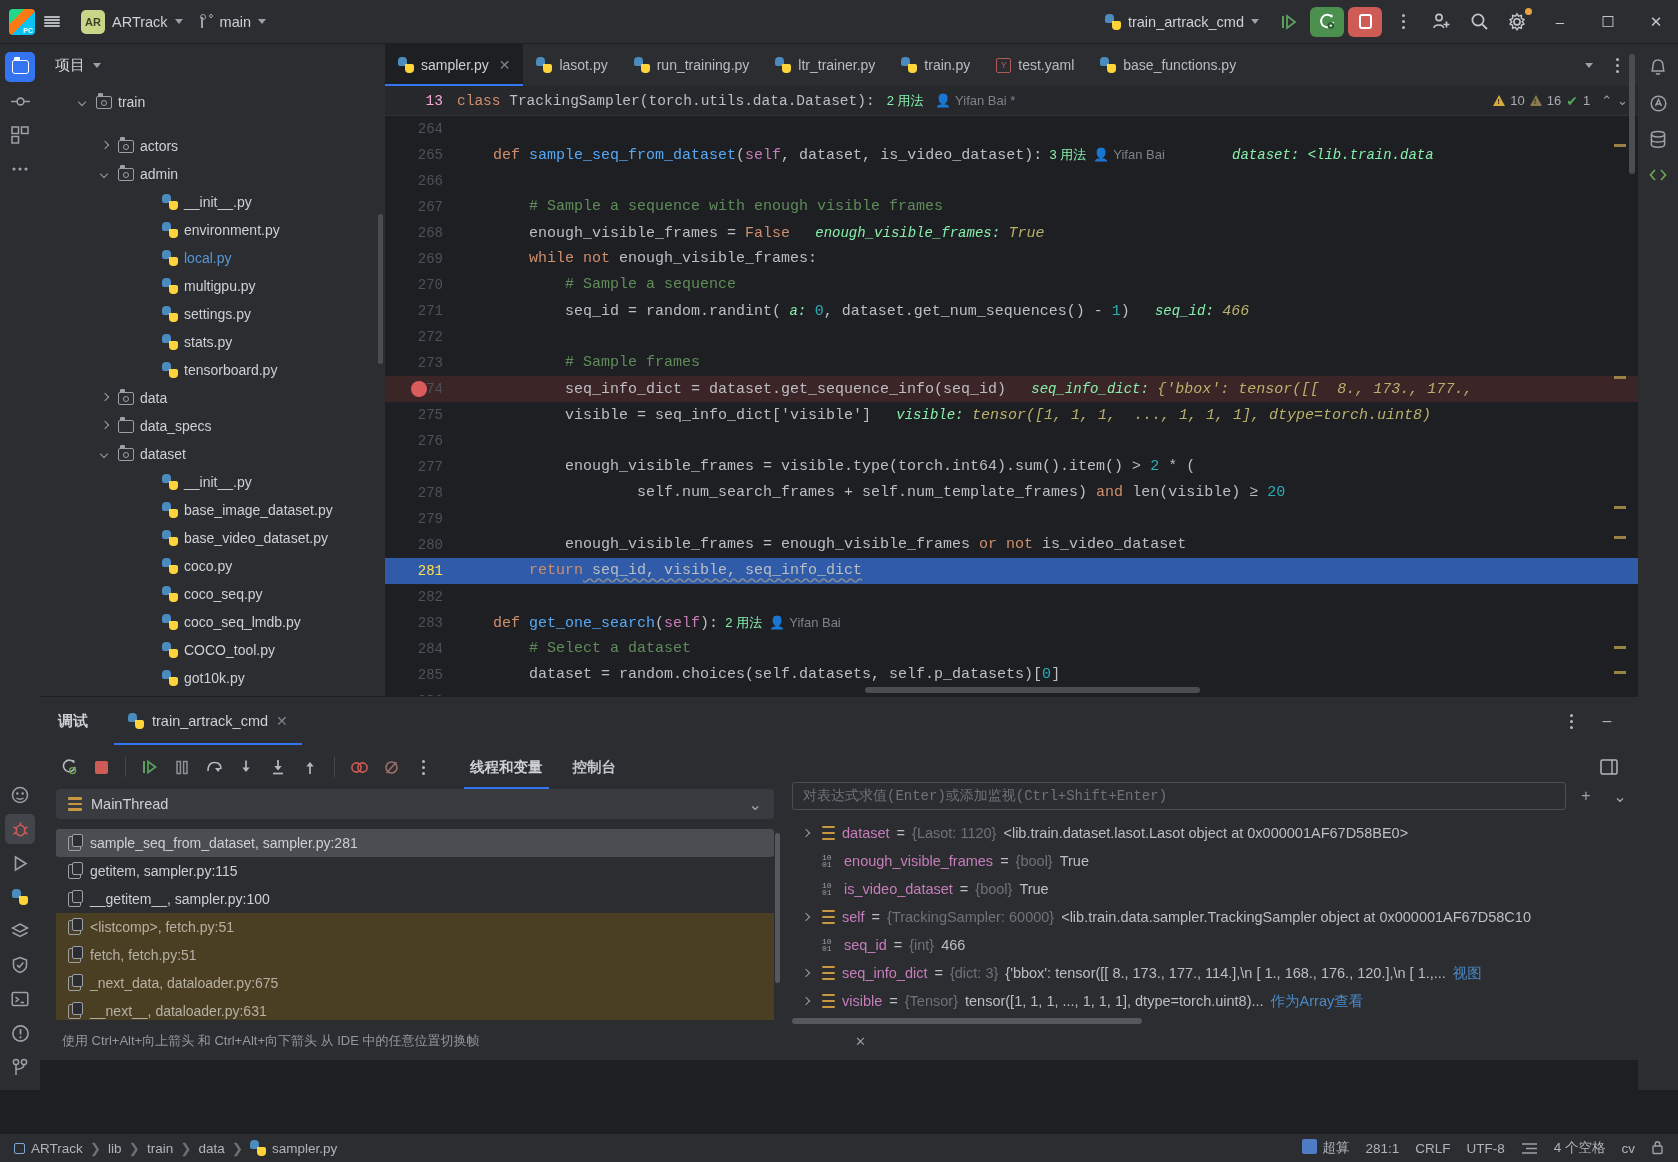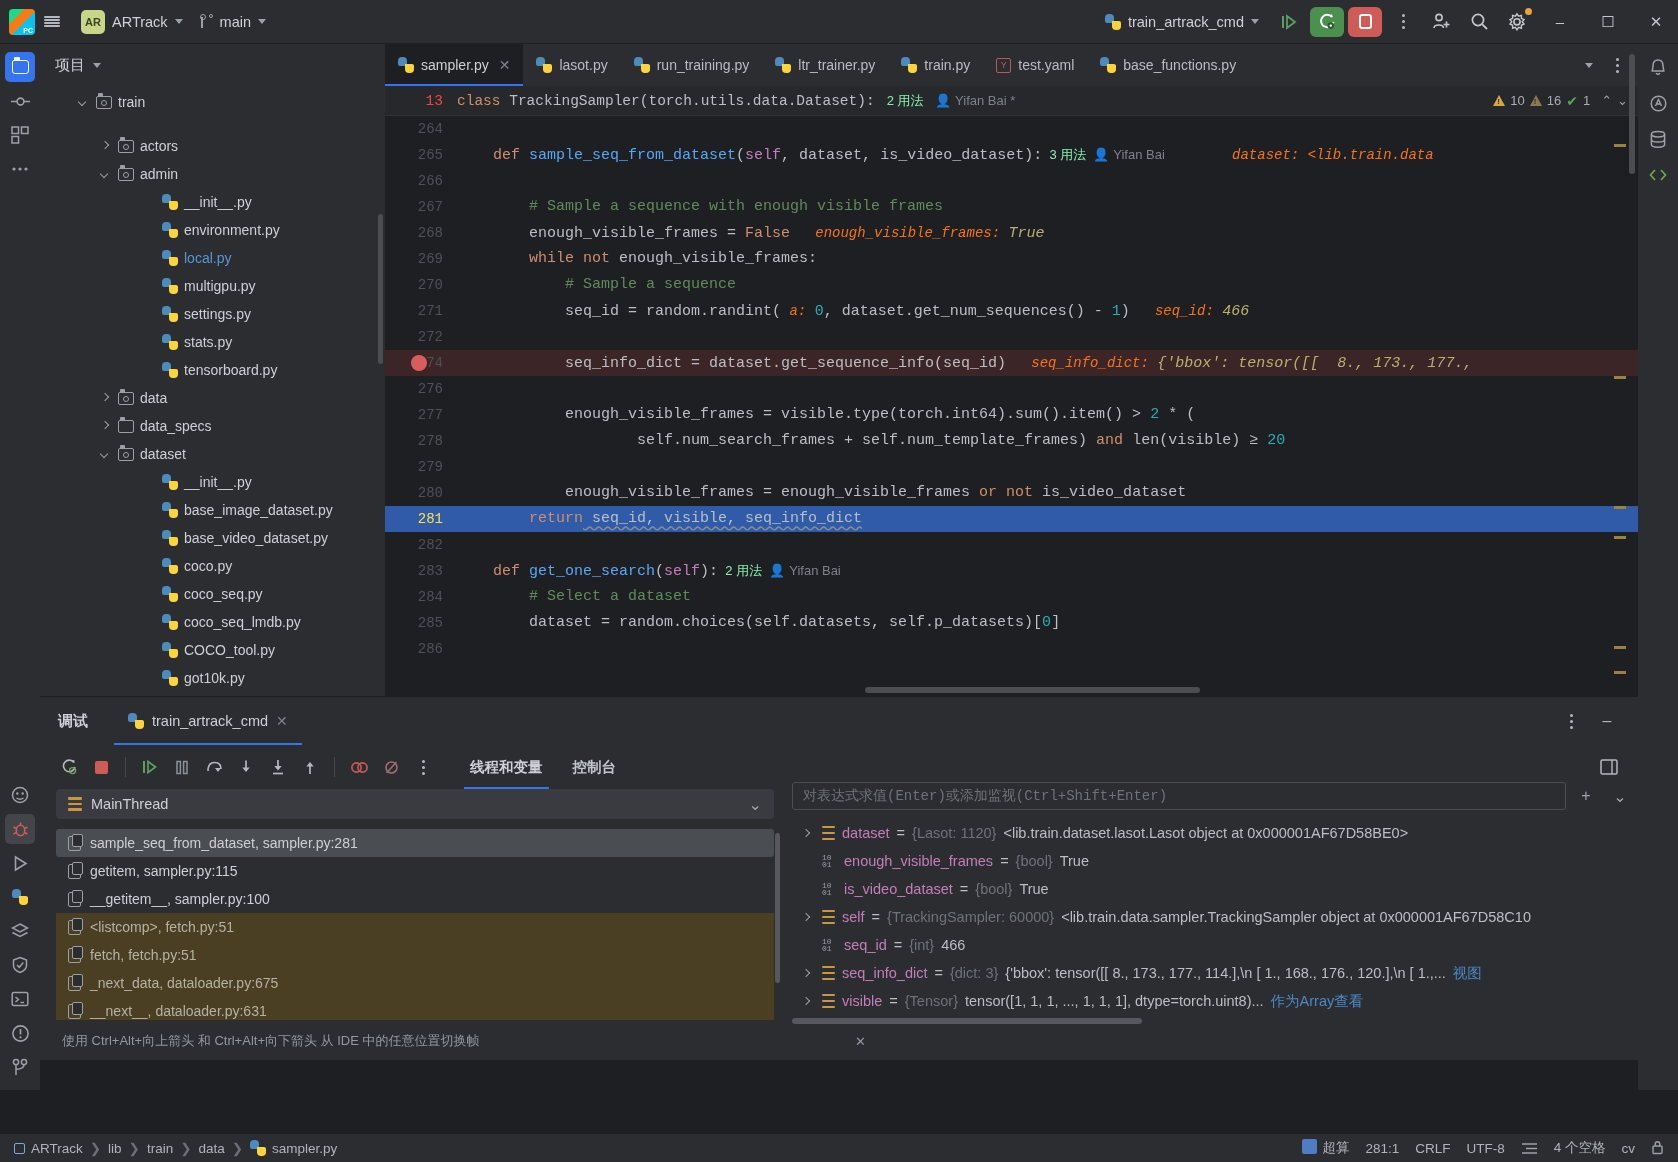--- a/index.html
+++ b/index.html
@@ -84,39 +84,39 @@
   #tabbar { height:42px; display:flex; align-items:stretch; background:#2b2d30; }
   .etab { display:flex; align-items:center; gap:7px; padding:0 13px; cursor:pointer; font-size:14px; color:#b9bcc2; position:relative; white-space:nowrap; }
   .etab.active { background:#1e1f22; color:#cdd0d4; }
   .etab.active:after { content:""; position:absolute; left:0; bottom:0; width:100%; height:2px; background:#3574f0; }
   .tabx { color:#7e828a; font-size:14px; margin-left:3px; }
   .yml { width:15px;height:15px;border:1.5px solid #b35b5b;border-radius:2px;color:#b35b5b;font-size:9px;display:flex;align-items:center;justify-content:center;flex:none; }
   .tabctl { margin-left:auto; display:flex; align-items:center; gap:2px; padding-right:8px; }
   .tabctl .b { width:26px;height:26px;display:flex;align-items:center;justify-content:center;border-radius:4px;cursor:pointer;color:#9ca0a8; }
 
   #sticky { height:30px; background:#26282c; display:flex; align-items:center; font-size:14.5px; border-bottom:1px solid #2f3135; position:relative; }
-  #sticky .ln { width:72px; text-align:right; padding-right:14px; color:#ef4444; }
+  #sticky .ln { width:72px; text-align:right; padding-right:14px; color:#f9a8d4; }
   .inspect { position:absolute; right:10px; display:flex; align-items:center; gap:5px; font-size:13px; color:#a9acb2; }
   .warn-tri { width:0;height:0;border-left:6px solid transparent;border-right:6px solid transparent;border-bottom:11px solid #d6a93b; position:relative; }
   .warn-tri:after{content:"!";position:absolute;left:-2px;top:2px;font-size:8px;color:#3a3118;font-weight:bold;}
 
   #code { position:absolute; top:72px; left:0; right:0; bottom:0; overflow:hidden; font-size:15px; line-height:26px; }
   .cl { height:26px; display:flex; align-items:center; position:relative; white-space:pre; }
   .cl .gut { width:72px; text-align:right; padding-right:14px; color:#4e5157; flex:none; font-size:14px; font-family:"Liberation Mono", monospace; }
   .cl .txt { flex:1; font-family:"Liberation Mono", monospace; color:#bcbec4; }
   .cl.bp { background:#3b2527; }
   .cl.cur { background:#2f5ba8; }
   .cl.cur .gut { color:#fde047; }
   .bpdot { position:absolute; left:26px; top:5px; width:16px; height:16px; border-radius:50%; background:#db5c5c; }
   .k { color:#cf8e6d; }    
   .fn { color:#56a8f5; }   
   .slf { color:#c77dbb; }  
   .cm { color:#5f8c5a; }   
   .num { color:#2aacb8; }  
-  .hint { color:#f97316; font-style:italic; font-size:14px; }
+  .hint { color:#86efac; font-style:italic; font-size:14px; }
   .hintv { color:#b9b06c; font-style:italic; }
   .usage { color:#86efac; font-size:13px; font-style:normal; }
   .author { color:#7e828a; font-size:13px; font-style:normal; }
   .wavy { text-decoration: underline; text-decoration-style: wavy; text-decoration-color:#8a8d94; text-underline-offset:3px; }
   #vscroll { position:absolute; right:3px; top:10px; width:6px; height:120px; background:#4b4d51; border-radius:3px; }
   #hscroll { position:absolute; left:480px; bottom:3px; width:335px; height:6px; background:#4b4d51; border-radius:3px; }
   .markL { position:absolute; right:12px; width:12px; height:3px; background:#9a8245; }
 
   
   #debug { position:absolute; top:696px; left:40px; width:1598px; height:364px; background:#2b2d30; border-top:1px solid #1e1f22; }
@@ -552,21 +552,23 @@
   <div id="code">
       <div class="cl"><span class="gut">264</span><span class="txt"></span></div>
       <div class="cl"><span class="gut">265</span><span class="txt"><span class="">    </span><span class="k">def </span><span class="fn">sample_seq_from_dataset</span><span class="">(</span><span class="slf">self</span><span class="">, dataset, is_video_dataset):</span><span class="usage" style="font-family: &quot;Liberation Sans&quot;, sans-serif;">  3 用法</span><span class="author" style="font-family: &quot;Liberation Sans&quot;, sans-serif;">  👤 Yifan Bai</span><span class="hint">        dataset: &lt;lib.train.data</span></span></div>
       <div class="cl"><span class="gut">266</span><span class="txt"></span></div>
       <div class="cl"><span class="gut">267</span><span class="txt"><span class="cm">        # Sample a sequence with enough visible frames</span></span></div>
       <div class="cl"><span class="gut">268</span><span class="txt"><span class="">        enough_visible_frames = </span><span class="k">False</span><span class="hint">   enough_visible_frames: </span><span class="hintv">True</span></span></div>
       <div class="cl"><span class="gut">269</span><span class="txt"><span class="">        </span><span class="k">while not</span><span class=""> enough_visible_frames:</span></span></div>
       <div class="cl"><span class="gut">270</span><span class="txt"><span class="cm">            # Sample a sequence</span></span></div>
       <div class="cl"><span class="gut">271</span><span class="txt"><span class="">            seq_id = random.randint(</span><span class="hint"> a: </span><span class="num">0</span><span class="">, dataset.get_num_sequences() - </span><span class="num">1</span><span class="">)</span><span class="hint">   seq_id: </span><span class="hintv">466</span></span></div>
       <div class="cl"><span class="gut">272</span><span class="txt"></span></div>
+      <div class="cl"><span class="gut">273</span><span class="txt"><span class="cm">            # Sample frames</span></span></div>
       <div class="cl bp"><span class="gut">274</span><span class="bpdot"></span><span class="txt"><span class="">            seq_info_dict = dataset.get_sequence_info(seq_id)</span><span class="hint">   seq_info_dict: </span><span class="hintv">{'bbox': tensor([[  8., 173., 177.,</span></span></div>
+      <div class="cl"><span class="gut">275</span><span class="txt"><span class="">            visible = seq_info_dict['visible']</span><span class="hint">   visible: </span><span class="hintv">tensor([1, 1, 1,  ..., 1, 1, 1], dtype=torch.uint8)</span></span></div>
       <div class="cl"><span class="gut">276</span><span class="txt"></span></div>
       <div class="cl"><span class="gut">277</span><span class="txt"><span class="">            enough_visible_frames = visible.type(torch.int64).sum().item() &gt; </span><span class="num">2</span><span class=""> * (</span></span></div>
       <div class="cl"><span class="gut">278</span><span class="txt"><span class="">                    self.num_search_frames + self.num_template_frames) </span><span class="k">and</span><span class=""> len(visible) ≥ </span><span class="num">20</span></span></div>
       <div class="cl"><span class="gut">279</span><span class="txt"></span></div>
       <div class="cl"><span class="gut">280</span><span class="txt"><span class="">            enough_visible_frames = enough_visible_frames </span><span class="k">or not</span><span class=""> is_video_dataset</span></span></div>
       <div class="cl cur"><span class="gut">281</span><span class="txt"><span class="">        </span><span class="k">return</span><span class="wavy"> seq_id, visible, seq_info_dict</span></span></div>
       <div class="cl"><span class="gut">282</span><span class="txt"></span></div>
       <div class="cl"><span class="gut">283</span><span class="txt"><span class="">    </span><span class="k">def </span><span class="fn">get_one_search</span><span class="">(</span><span class="slf">self</span><span class="">):</span><span class="usage" style="font-family: &quot;Liberation Sans&quot;, sans-serif;">  2 用法</span><span class="author" style="font-family: &quot;Liberation Sans&quot;, sans-serif;">  👤 Yifan Bai</span></span></div>
       <div class="cl"><span class="gut">284</span><span class="txt"><span class="cm">        # Select a dataset</span></span></div>
       <div class="cl"><span class="gut">285</span><span class="txt"><span class="">        dataset = random.choices(self.datasets, self.p_datasets)[</span><span class="num">0</span><span class="">]</span></span></div>

